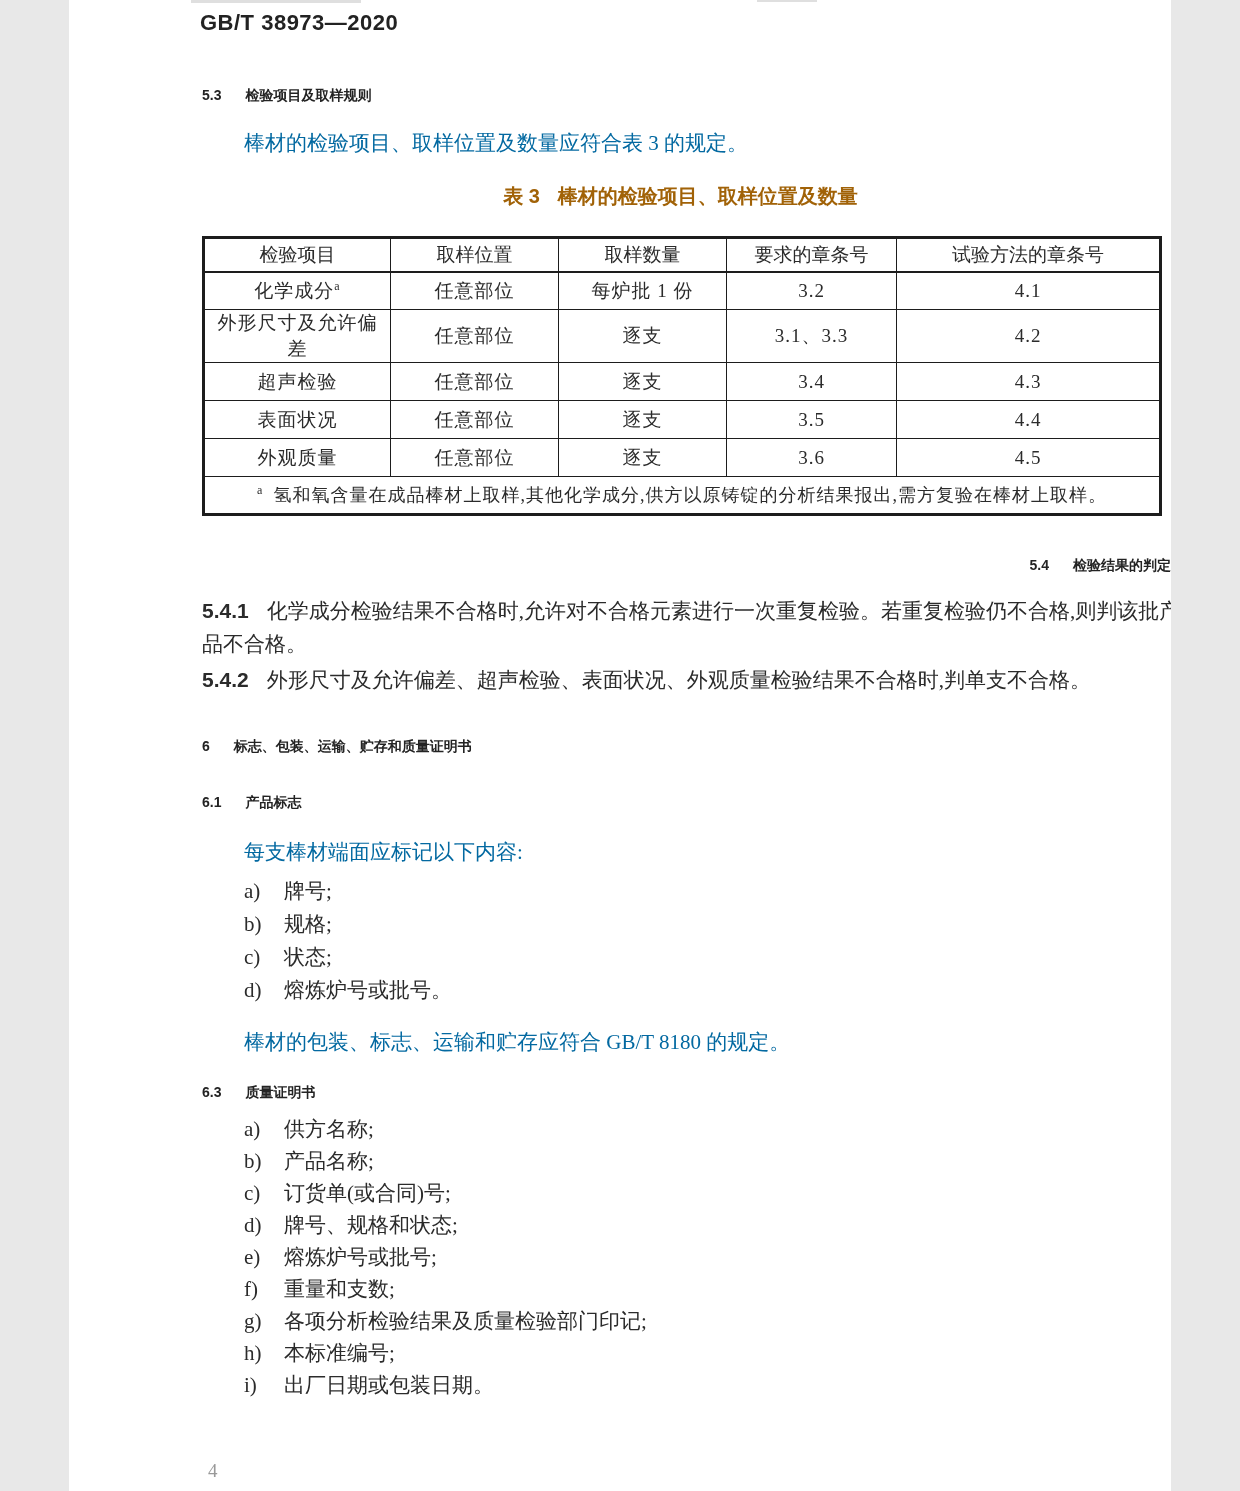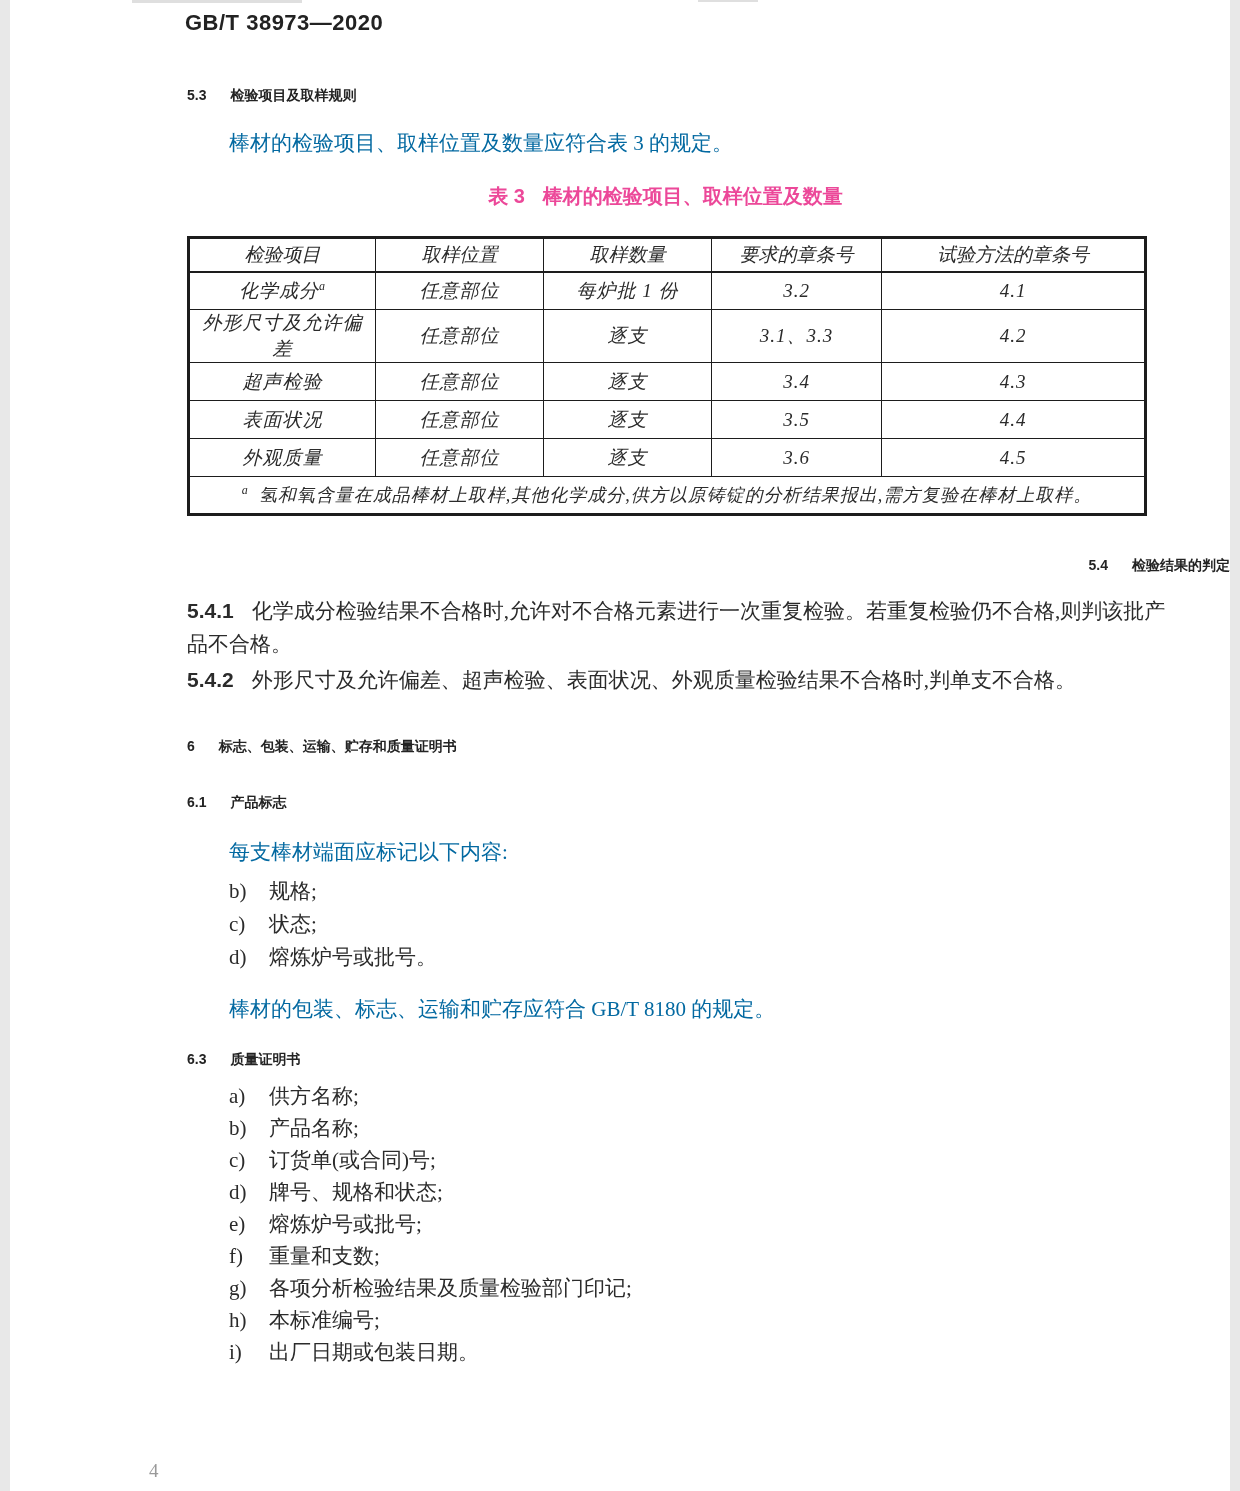--- a/index.html
+++ b/index.html
@@ -1,25 +1,24 @@
 <!DOCTYPE html>
 <html><head>
 <meta charset="utf-8">
 <style>
   * { margin:0; padding:0; box-sizing:border-box; }
   html,body { background:#e8e8e8; }
   .page {
     position:relative;
-    width:1220px; height:1491px;
+    width:1102px; height:1491px;
     background:#ffffff;
     color:#2b2b2b;
     font-family:"Liberation Serif","DejaVu Serif",serif;
     overflow:hidden;
     margin:0 auto;
-    padding-left:44px;
   }
   .artifact { position:absolute; background:#b9b9b9; opacity:.45; }
   .a1 { left:122px; top:0; width:170px; height:3px; }
   .a2 { left:688px; top:0; width:60px; height:2px; }
 
   .doc-header {
     margin:10px 0 0 131px;
     font-family:"Liberation Sans","DejaVu Sans",sans-serif;
     font-weight:bold; font-size:22px; color:#222;
     letter-spacing:.5px;
@@ -41,31 +40,31 @@
   p.body { font-size:21px; line-height:30px; color:#0369a1; }
   .p53 { margin:20px 0 0 175px; }
   .p61 { margin:22px 0 0 175px; }
   .p62 { margin:20px 0 0 175px; }
   .p63 { margin:20px 0 0 175px; }
 
   .caption {
     margin:24px 0 8px 133px; width:957px;
     text-align:center;
     font-family:"Liberation Sans","DejaVu Sans",sans-serif;
-    font-weight:bold; font-size:20px; color:#ec4899; line-height:28px;
+    font-weight:bold; font-size:20px; color:#a16207; line-height:28px;
   }
   .caption .cap-prefix { margin-right:18px; }
 
   table.t3 {
     margin:26px 0 0 133px;
     width:957px;
     border-collapse:collapse;
     table-layout:fixed;
     border:3px solid #1d1d1d;
-    font-size:19px; color:#2b2b2b;font-style:italic;
+    font-size:19px; color:#2b2b2b;
   }
   table.t3 th, table.t3 td {
     border:1.5px solid #1d1d1d;
     text-align:center; vertical-align:middle;
     font-weight:normal;
     padding:0 4px;
   }
   table.t3 thead th { height:34px; border-bottom:2px solid #1d1d1d; }
   table.t3 tbody td { height:38px; letter-spacing:1px; }
   table.t3 .c0{width:187px;} .c1{width:168px;} .c2{width:168px;} .c3{width:170px;} .c4{width:264px;}
@@ -182,20 +181,21 @@
 
   <h2 class="sec h6">
     <span class="num">6</span><span>标志、包装、运输、贮存和质量证明书</span>
   </h2>
 
   <h2 class="sec h61">
     <span class="num">6.1</span><span>产品标志</span>
   </h2>
   <p class="body p61">每支棒材端面应标记以下内容:</p>
   <ul class="marks list1">
+    <li><span class="lbl">a)</span><span>牌号;</span></li>
     <li><span class="lbl">b)</span><span>规格;</span></li>
     <li><span class="lbl">c)</span><span>状态;</span></li>
     <li><span class="lbl">d)</span><span>熔炼炉号或批号。</span></li>
   </ul>
 
   <p class="body p62">棒材的包装、标志、运输和贮存应符合 GB/T 8180 的规定。</p>
 
   <h2 class="sec h63">
     <span class="num">6.3</span><span>质量证明书</span>
   </h2>

